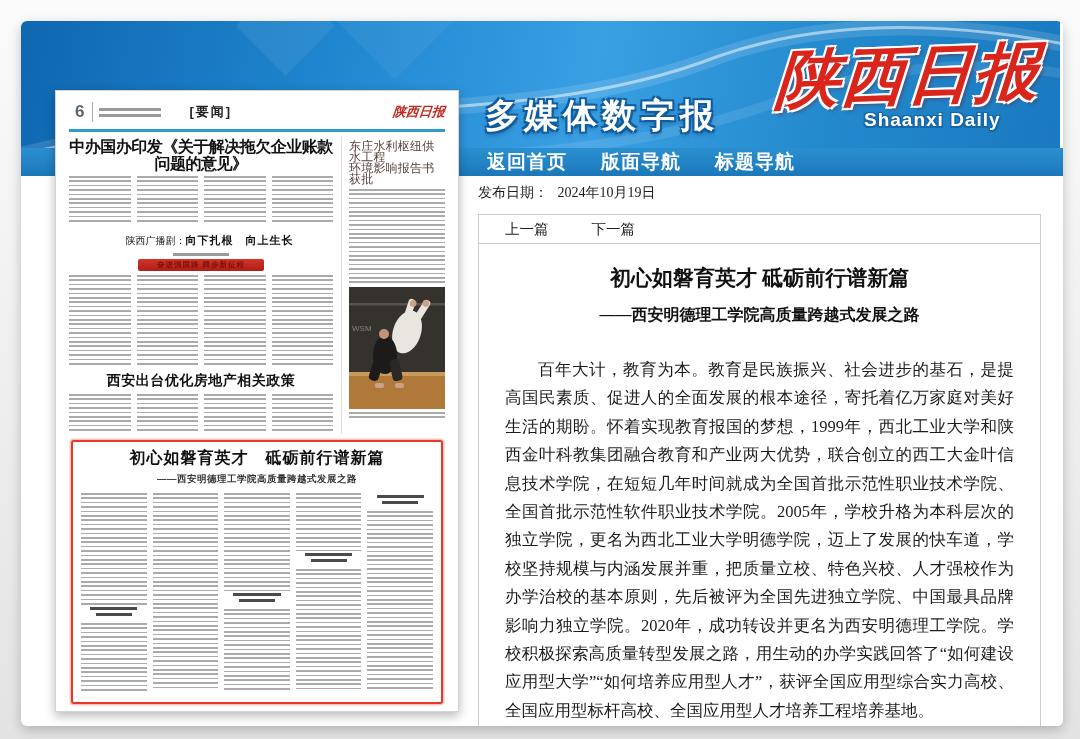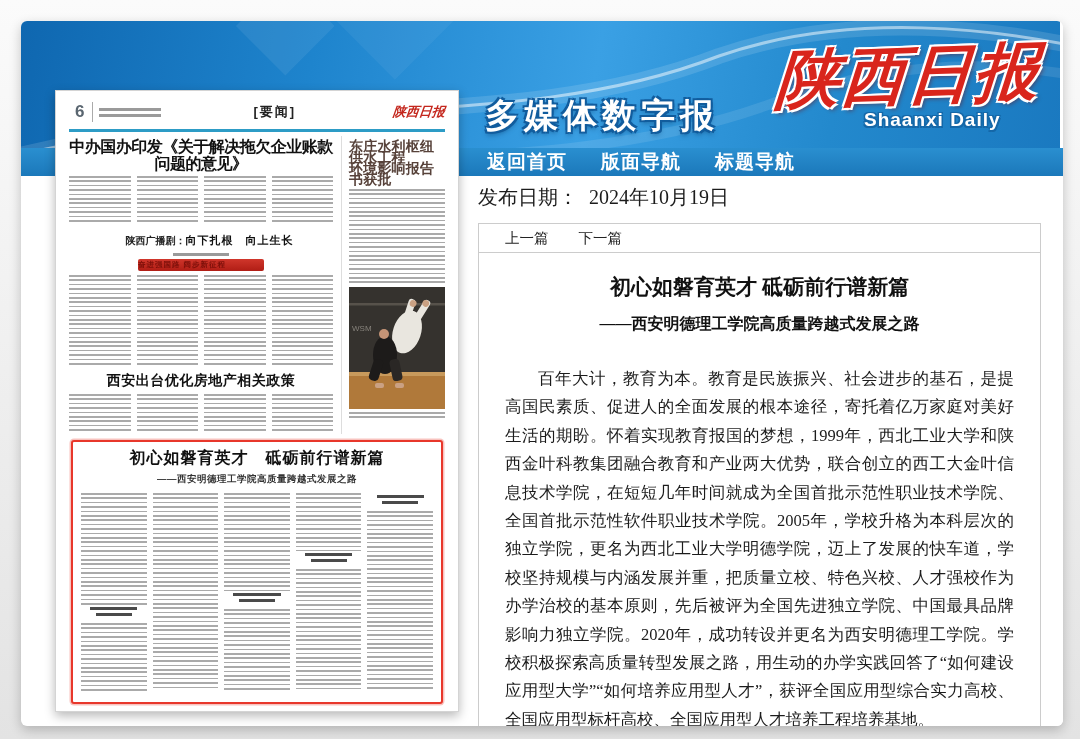--- a/index.html
+++ b/index.html
@@ -44,29 +44,29 @@
   .navbar{
     position:absolute;left:0;top:127px;right:0;height:28px;
     background:linear-gradient(#2a8fd0,#1b78ba);
     display:flex;align-items:center;padding-left:466px;box-sizing:border-box;
   }
   .nav-item{color:#fff;font-size:19px;font-weight:bold;margin-right:34px;letter-spacing:1px;}
 
   
   .reader{position:absolute;left:439px;top:155px;right:0;bottom:0;background:#fff;}
   .pubdate{
-    margin:8px 0 0 18px;font-family:"Liberation Serif",serif;font-size:20px;color:#1c1c1c;
+    margin:8px 0 0 18px;font-family:"Liberation Serif",serif;font-size:14px;color:#1c1c1c;
   }
   .pubdate .lbl{margin-right:6px;}
   .toolbar{
     margin:12px 22px 0 18px;height:30px;border:1px solid #ccc;box-sizing:border-box;
     display:flex;align-items:center;justify-content:space-between;
     font-family:"Liberation Serif",serif;font-size:14.5px;color:#222;
   }
-  .tb-left{padding-left:26px;display:flex;gap:30px;}
+  .tb-left{padding-left:26px;display:flex;gap:43px;}
   .tb-right{padding-right:30px;display:flex;align-items:center;gap:14px;}
   .tb-ico{font-family:"DejaVu Sans",sans-serif;font-size:16px;margin-left:2px;vertical-align:-1px;}
   .article{
     margin:0 22px 0 18px;border:1px solid #ccc;border-top:none;box-sizing:border-box;
     height:560px;padding:0 26px;overflow:hidden;
     font-family:"Liberation Serif",serif;color:#1c1c1c;
   }
   .article h1{margin:20px 0 0;text-align:center;font-size:21px;font-weight:bold;color:#111;}
   .article h2{margin:13px 0 0;text-align:center;font-size:16px;font-weight:bold;color:#111;}
   .article p{
@@ -77,51 +77,51 @@
   
   .paper{
     position:absolute;left:34px;top:69px;width:404px;height:622px;background:#fff;
     border:1px solid #d4d4d4;box-sizing:border-box;z-index:5;
     box-shadow:0 4px 10px rgba(0,0,0,.28);padding:8px 13px;overflow:hidden;
   }
   .mast{display:flex;align-items:center;height:26px;}
   .pageno{font-size:17px;font-weight:bold;color:#5a6670;padding:0 8px 0 6px;border-right:1px solid #aaa;}
   .mast-stripes{width:62px;margin-left:6px;display:flex;flex-direction:column;gap:3px;}
   .mast-stripes i{display:block;height:3px;background:#9a9a9a;}
-  .section{margin-left:92px;font-size:13px;font-weight:bold;color:#222;letter-spacing:2px;}
+  .section{margin-left:28px;font-size:13px;font-weight:bold;color:#222;letter-spacing:2px;}
   .mast-logo{
     margin-left:auto;font-family:"Liberation Serif",serif;font-style:italic;font-weight:bold;
     font-size:13px;color:#c4271d;transform:skewX(-6deg);
   }
   .rule{height:3px;background:#2d9cc6;margin-top:4px;}
   .paper-body{display:flex;margin-top:4px;}
   .pb-left{flex:1;margin-right:8px;}
   .pb-side{width:96px;border-left:1px solid #ddd;padding-left:7px;box-sizing:content-box;}
 
   .h1{margin-top:2px;font-size:16px;font-weight:bold;color:#111;text-align:center;line-height:17px;letter-spacing:-.5px;}
   .cols{display:flex;gap:6px;margin-top:4px;}
   .cols .micro{flex:1;}
   .micro{
     background:repeating-linear-gradient(to bottom,#9b9b9b 0 1.6px,transparent 1.6px 4.4px);
     opacity:.85;
   }
   .h46{height:46px;} .h90{height:90px;} .h40{height:40px;}
   .radio-head{margin-top:8px;text-align:center;white-space:nowrap;}
-  .radio-prefix{font-size:10px;font-weight:bold;color:#222;padding-left:17px;}
+  .radio-prefix{font-size:10px;font-weight:normal;color:#222;padding-left:17px;}
   .radio-main{font-size:11px;font-weight:bold;color:#111;letter-spacing:1px;}
   .byline-sim{width:56px;height:3px;background:#9a9a9a;margin:5px auto 0;}
   .series-banner{
     width:126px;height:12px;margin:3px auto 0;background:linear-gradient(#d0362b,#b01d15);
-    color:#7e100a;font-size:7.5px;font-weight:bold;line-height:12px;letter-spacing:1px;
+    color:#7e100a;font-size:7.5px;font-weight:bold;text-align:center;line-height:12px;letter-spacing:1px;
     border-radius:2px;
   }
   .h3{margin-top:7px;font-size:14px;font-weight:bold;color:#111;text-align:center;letter-spacing:.5px;}
 
   .side-head{margin-top:5px;display:flex;flex-direction:column;text-align:left;}
-  .side-head span{font-size:14px;font-weight:bold;color:#57423a;line-height:11px;letter-spacing:.2px;}
+  .side-head span{font-size:12px;font-weight:normal;color:#57423a;line-height:11px;letter-spacing:.2px;}
   .side-micro{height:94px;margin-top:4px;}
   .photo{display:block;width:96px;height:122px;margin-top:4px;}
   .cap{height:9px;margin-top:3px;}
 
   .redbox{
     margin:6px 2px 0;border:2.5px solid #e8372b;border-radius:3px;
     box-shadow:0 0 0 1.5px rgba(232,55,43,.3);
     padding:6px 8px 8px;height:246px;box-sizing:content-box;background:#fff;
   }
   .rb-title{text-align:center;font-size:16px;font-weight:bold;color:#111;letter-spacing:1px;}

